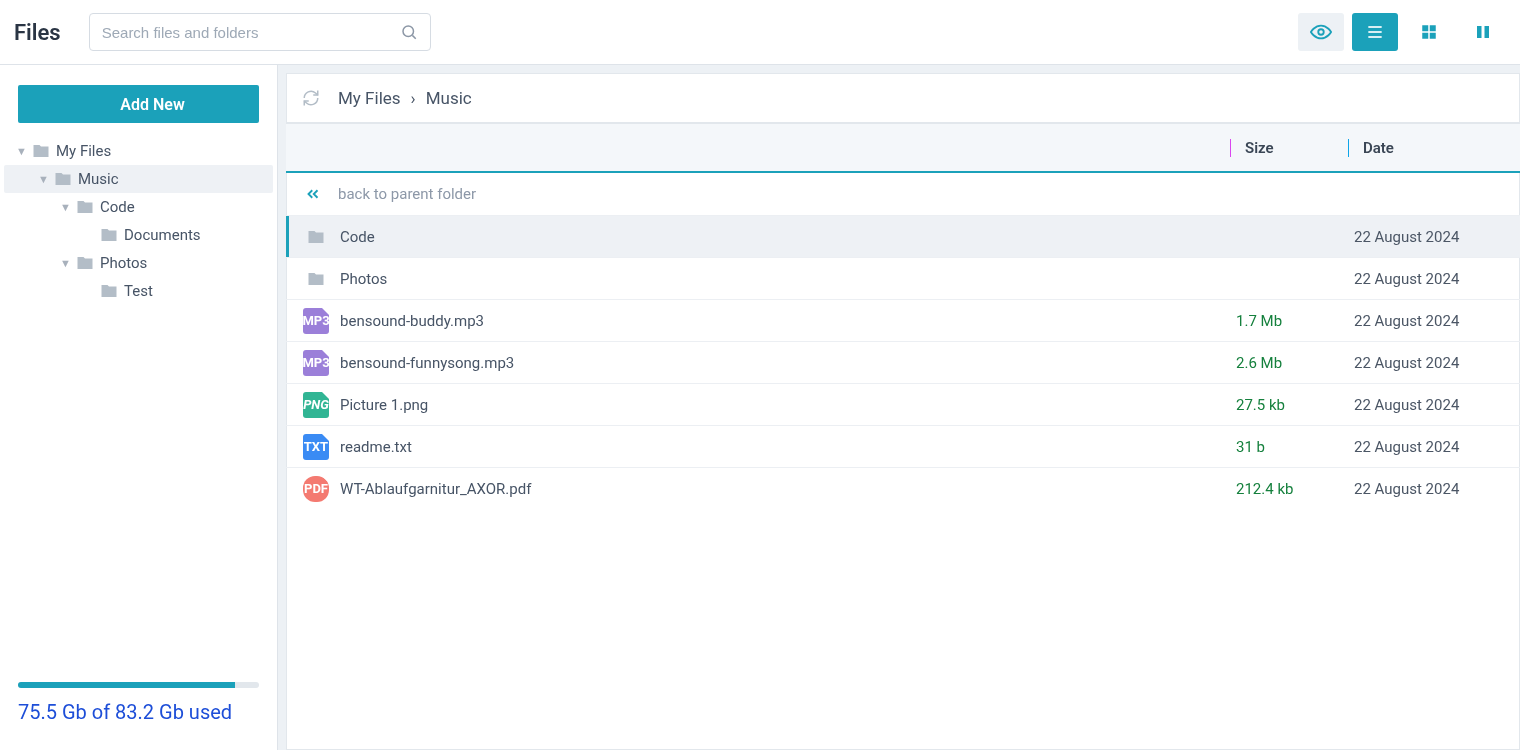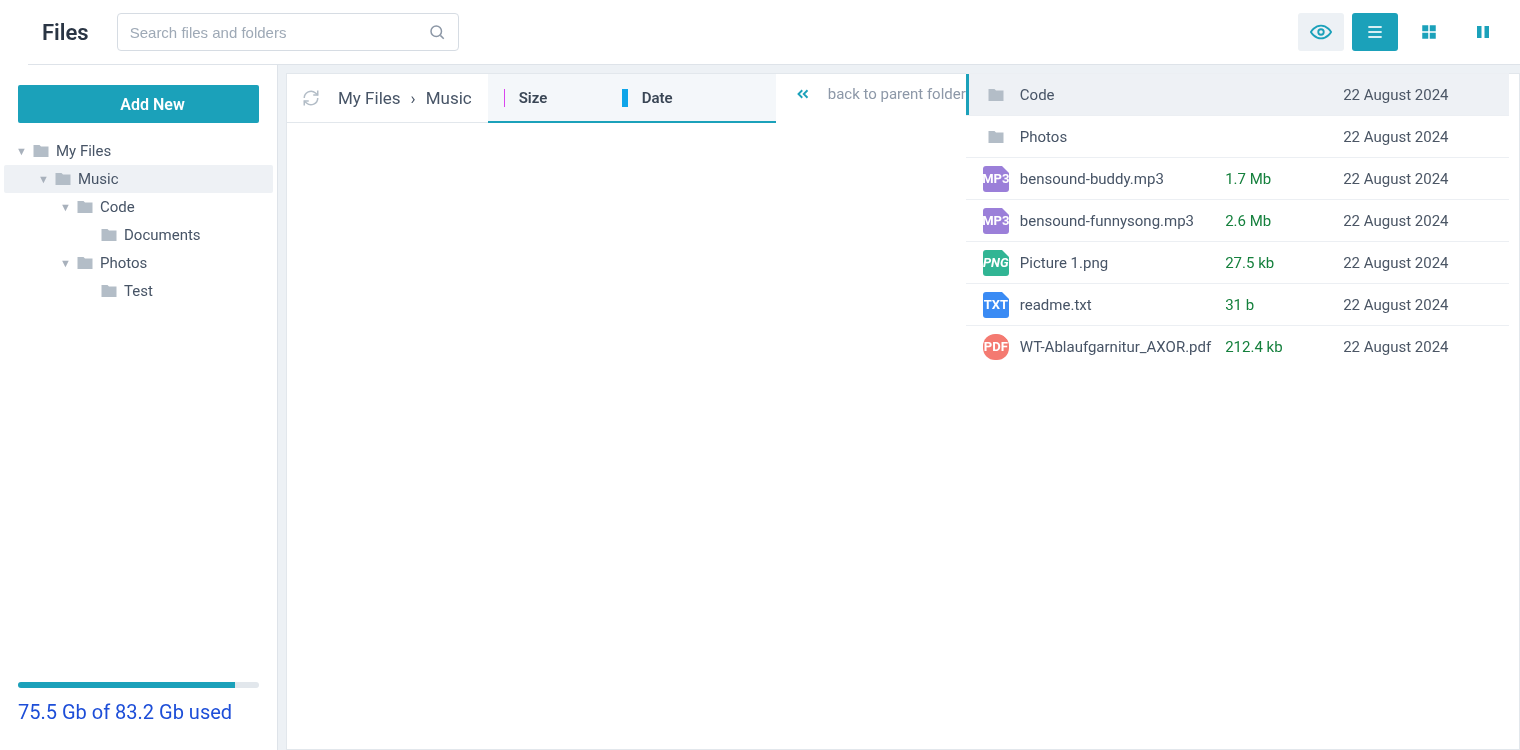--- a/index.html
+++ b/index.html
@@ -12,21 +12,20 @@
     height: 750px;
     overflow: hidden;
   }
   
   .topbar {
     display: flex;
     align-items: center;
     height: 65px;
     padding: 0 14px;
     border-bottom: 1px solid #dee3e9;
-    margin-left: 28px;
   }
   .app-title {
     font-size: 22px;
     font-weight: 600;
     color: #2a3544;
     margin-right: 28px;
   }
   .search-wrap {
     display: flex;
     align-items: center;
@@ -128,21 +127,21 @@
     flex: 1;
     background: #edf1f5;
     overflow: hidden;
   }
   .panel {
     margin: 8px 0 0 8px;
     background: #fff;
     height: calc(100% - 8px);
     box-shadow: 0 0 0 1px #e2e7ec inset;
     display: flex;
-    flex-direction: row;
+    flex-direction: column;
   }
   .crumbs {
     height: 50px;
     display: flex;
     align-items: center;
     padding: 0 16px;
     border-bottom: 1px solid #e2e7ec;
   }
   .refresh-ic { color: #b3bdc7; margin-right: 18px; cursor: pointer; }
   .crumb { color: #475466; font-size: 17px; }
@@ -151,21 +150,21 @@
   .thead-row {
     display: flex;
     height: 50px;
     border-top: 1px solid #e2e7ec;
     border-bottom: 2px solid #1ba1ba;
     background: #f4f7fa;
     align-items: center;
   }
   .col-name-h { flex: 1; padding-left: 16px; }
   .col-size-h { width: 118px; border-left: 1px solid #d946ef; padding-left: 14px; font-weight: 600; color: #3a4655; }
-  .col-date-h { width: 154px; border-left: 6px solid #0ea5e9; padding-left: 14px; font-weight: 600; color: #3a4655; }
+  .col-date-h { width: 172px; border-left: 1px solid #0ea5e9; padding-left: 14px; font-weight: 600; color: #3a4655; }
 
   .back-row {
     display: flex;
     align-items: center;
     height: 42px;
     padding-left: 18px;
     color: #8d98a8;
     cursor: pointer;
   }
   .back-row svg { color: #1ba1ba; margin-right: 16px; }

